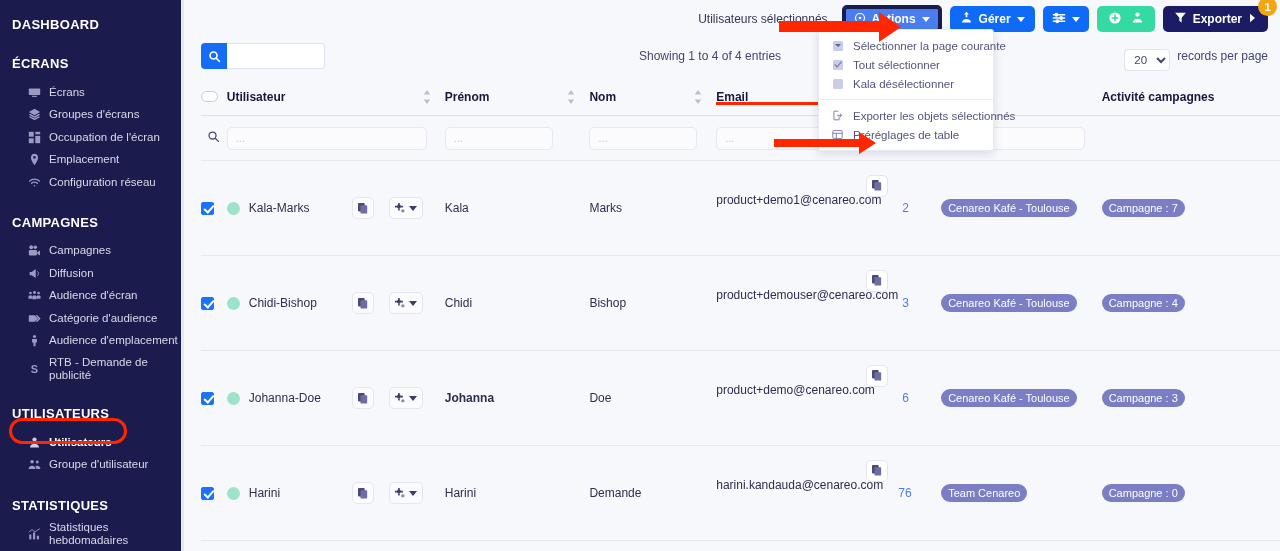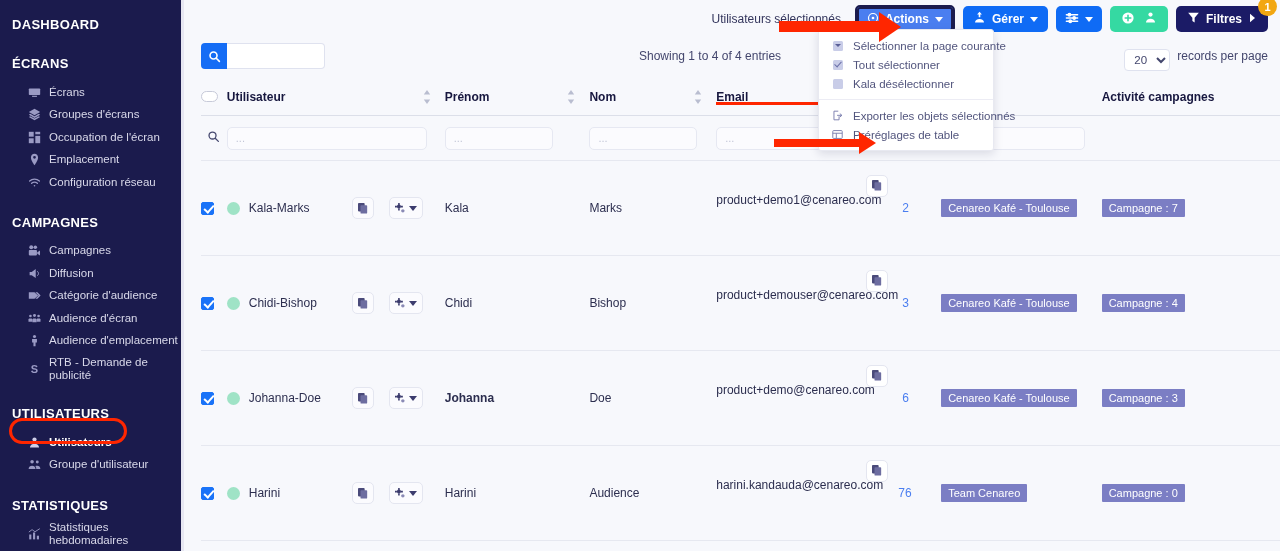--- a/index.html
+++ b/index.html
@@ -312,21 +312,21 @@
     cursor: pointer;
   }
   .cnt {
     font-size: 12px;
     color: #4a7ef0;
   }
   .tag {
     background: #7b7ec4;
     color: #ffffff;
     font-size: 11px;
-    border-radius: 1px;
+    border-radius: 9px;
     padding: 3px 7px;
     white-space: nowrap;
     display: inline-block;
   }
 
   
   .dropdown {
     position: absolute;
     left: 818px; top: 38px;
     width: 176px;
@@ -462,38 +462,38 @@
         <svg width="13" height="13" viewBox="0 0 16 16" fill="currentColor">
             <path d="M2 6v4h2.5l5 3.5V2.5L4.5 6z"></path>
             <path d="M11.5 5.3c.9.7 1.4 1.7 1.4 2.7s-.5 2-1.4 2.7" stroke="currentColor" stroke-width="1.2" fill="none"></path>
           </svg>
       </span>
       <span class="lbl">Diffusion</span>
     </div>
     <div class="side-item">
       <span class="ico">
         <svg width="13" height="13" viewBox="0 0 16 16" fill="currentColor">
-            <path d="M1 4h7l4.5 4L8 12H1z"></path>
-            <path d="M9 4h2.6L15.5 8l-3.9 4H9l4-4z"></path>
-          </svg>
-      </span>
-      <span class="lbl">Catégorie d'audience</span>
-    </div>
-    <div class="side-item">
-      <span class="ico">
-        <svg width="13" height="13" viewBox="0 0 16 16" fill="currentColor">
             <circle cx="3" cy="5" r="1.6"></circle>
             <circle cx="8" cy="4.4" r="1.8"></circle>
             <circle cx="13" cy="5" r="1.6"></circle>
             <path d="M.6 12V9.3c0-.8.7-1.4 1.5-1.4h1.8c.8 0 1.5.6 1.5 1.4V12z"></path>
             <path d="M5.4 12.6V9.5c0-.9.8-1.6 1.7-1.6h1.8c.9 0 1.7.7 1.7 1.6v3.1z"></path>
             <path d="M10.6 12V9.3c0-.8.7-1.4 1.5-1.4h1.8c.8 0 1.5.6 1.5 1.4V12z"></path>
           </svg>
       </span>
       <span class="lbl">Audience d'écran</span>
+    </div>
+    <div class="side-item">
+      <span class="ico">
+        <svg width="13" height="13" viewBox="0 0 16 16" fill="currentColor">
+            <path d="M1 4h7l4.5 4L8 12H1z"></path>
+            <path d="M9 4h2.6L15.5 8l-3.9 4H9l4-4z"></path>
+          </svg>
+      </span>
+      <span class="lbl">Catégorie d'audience</span>
     </div>
     <div class="side-item">
       <span class="ico">
         <svg width="13" height="13" viewBox="0 0 16 16" fill="currentColor">
             <circle cx="8" cy="3" r="1.9"></circle>
             <path d="M5 6.2h6v4.2H9.3V15H6.7v-4.6H5z"></path>
           </svg>
       </span>
       <span class="lbl">Audience d'emplacement</span>
     </div>
@@ -598,21 +598,21 @@
             </svg>
         </span>
       </button>
 
       <button class="btn btn-filtres">
         <span>
           <svg width="13" height="13" viewBox="0 0 16 16" fill="#ffffff">
               <path d="M1.4 2.2h13.2L9.4 8.3V14L6.6 12.3V8.3z"></path>
             </svg>
         </span>
-        <span>Filtres</span>
+        <span>Exporter</span>
         <span>
           <svg width="9" height="10" viewBox="0 0 10 12" fill="#ffffff">
               <path d="M2 1l6 5-6 5z"></path>
             </svg>
         </span>
         <span class="badge-1">1</span>
       </button>
     </div>
 
     <div class="subbar">
@@ -853,21 +853,21 @@
           <span class="icobtn wide" style="margin-right:22px">
             <svg width="11" height="11" viewBox="0 0 14 14" fill="#3c3c6e">
                 <circle cx="5" cy="4.6" r="2.6"></circle>
                 <path d="M4 0h2v2.4H4zM4 7h2v2.4H4zM0 3.6h2.4v2H0zM7.6 3.6H10v2H7.6z"></path>
                 <circle cx="10" cy="10" r="2.2" fill="#8a8ab5"></circle>
               </svg>
             <span class="caret" style="color:#3c3c6e"></span>
           </span>
         </div>
         <div class="td" style="width:146px;">Harini</div>
-        <div class="td" style="width:128px;">Audience</div>
+        <div class="td" style="width:128px;">Demande</div>
         <div class="td emailcell" style="width:227px; height:95px; display:block; position:relative;">
           <div class="emailtxt" style="position:absolute; top:32px; left:0;">harini.kandauda@cenareo.com</div>
           <span class="copybtn">
             <svg width="10" height="11" viewBox="0 0 12 13" fill="#4a4a7a">
                 <rect x="0" y="0" width="8" height="10" rx="1"></rect>
                 <rect x="3" y="2.5" width="8" height="10" rx="1" fill="#6d6da0"></rect>
               </svg>
           </span>
           <span class="cnt" style="position:absolute; top:40px; left:182px;">76</span>
         </div>

